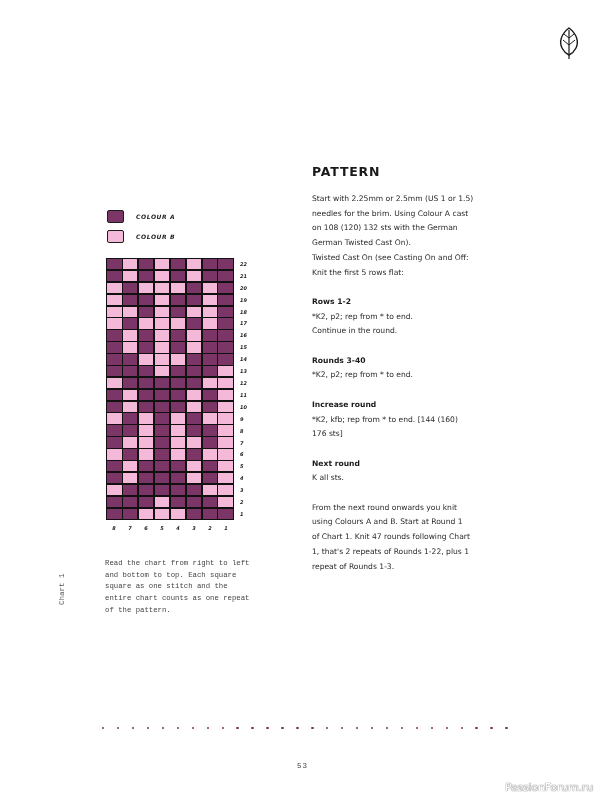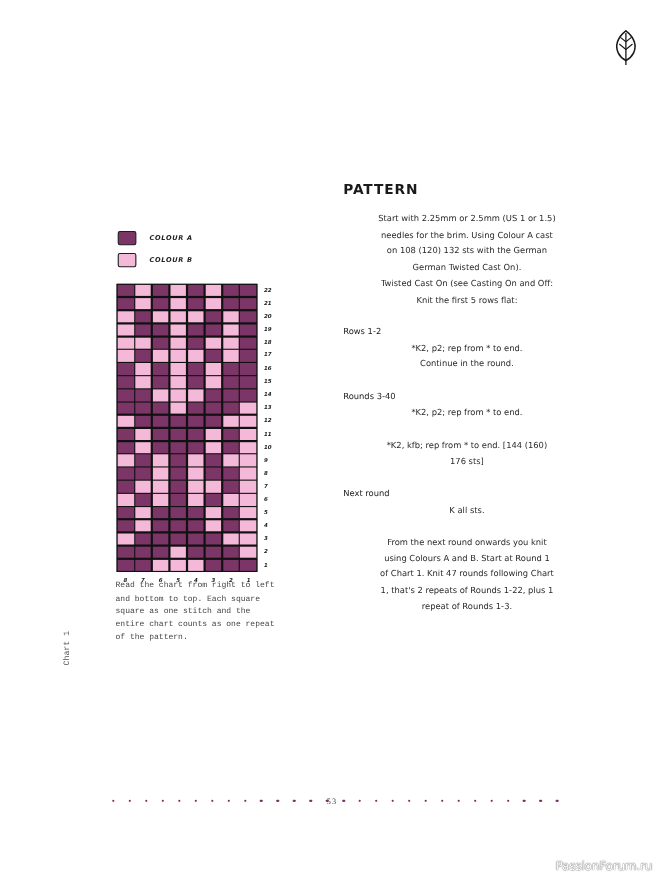--- a/index.html
+++ b/index.html
@@ -19,34 +19,34 @@
   .cell { display: block; }
   .cell.D { background: #7b3566; }
   .cell.P { background: #f4b9d9; }
 
   .row-labels { position: absolute; left: 240px; top: 258px; height: 262px; display: flex; flex-direction: column; }
   .row-label { flex: 1; font-family: "DejaVu Sans", sans-serif; font-style: italic; font-weight: bold; font-size: 5px; color: #222; display: flex; align-items: center; }
 
   .col-labels { position: absolute; left: 106px; top: 525px; width: 128px; display: flex; }
   .col-label { flex: 1; text-align: center; font-family: "DejaVu Sans", sans-serif; font-style: italic; font-weight: bold; font-size: 5px; color: #222; }
 
-  .chart-caption { position: absolute; left: 105px; top: 528px; width: 160px; font-family: "Liberation Mono", monospace; font-size: 7.3px; line-height: 11.7px; color: #444; }
+  .chart-caption { position: absolute; left: 105px; top: 558px; width: 160px; font-family: "Liberation Mono", monospace; font-size: 7.3px; line-height: 11.7px; color: #444; }
   .chart-side-label { position: absolute; left: 58px; top: 605px; transform-origin: left top; transform: rotate(-90deg);
                       font-family: "Liberation Mono", monospace; font-size: 7.5px; color: #555; white-space: nowrap; }
 
   .pattern { position: absolute; left: 312px; top: 136px; width: 225px; }
   .pattern-title { font-family: "DejaVu Sans", sans-serif; font-weight: bold; font-size: 12.5px; letter-spacing: 0.8px; color: #1a1a1a; margin-bottom: 13px; margin-top: 28px; }
   .para { font-family: "DejaVu Sans", sans-serif; font-size: 7.6px; line-height: 14.7px; color: #2a2a2a; margin-bottom: 14.7px; }
-  .para .h { display: block; font-weight: normal; color: #1a1a1a; }
-  .para .l { display: block; text-align: center; }
+  .para .h { display: block; font-weight: bold; color: #1a1a1a; }
+  .para .l { display: block; }
 
   .dots { position: absolute; left: 102px; top: 727px; width: 406px; height: 6px; display: flex; justify-content: space-between; }
   .dot { width: 2.4px; height: 2.4px; border-radius: 50%; background: #7b3566; }
 
-  .page-number { position: absolute; left: 297px; top: 724px; font-family: Liberation Serif, serif; font-size: 7.5px; letter-spacing: 1px; color: #444; }
+  .page-number { position: absolute; left: 297px; top: 762px; font-family: Liberation Mono, monospace; font-size: 7.5px; letter-spacing: 1px; color: #444; }
   .watermark { position: absolute; left: 505px; top: 781px; font-family: "DejaVu Sans", sans-serif; font-size: 11px; color: #fff;
                text-shadow: 0 0 1px #666, 0 0 1px #666; letter-spacing: -0.2px; }
 </style>
 </head>
 <body>
 
 <svg class="leaf-icon" viewBox="0 0 22 34">
   <path d="M11 2 C 3 8, 1 16, 4 22 C 6 26, 9 28, 11 29 C 13 28, 16 26, 18 22 C 21 16, 19 8, 11 2 Z" fill="none" stroke="#1a1a1a" stroke-width="1.4"></path>
   <path d="M11 4 L11 33" stroke="#1a1a1a" stroke-width="1.2"></path>
   <path d="M11 12 L6 8 M11 12 L16 8 M11 19 L5 14 M11 19 L17 14" stroke="#1a1a1a" stroke-width="1" fill="none"></path>
@@ -299,20 +299,21 @@
       <div class="para">
         <span class="h">Rows 1-2</span>
         <span class="l">*K2, p2; rep from * to end.</span>
         <span class="l">Continue in the round.</span>
       </div>
       <div class="para">
         <span class="h">Rounds 3-40</span>
         <span class="l">*K2, p2; rep from * to end.</span>
       </div>
       <div class="para">
+        <span class="h">Increase round</span>
         <span class="l">*K2, kfb; rep from * to end. [144 (160)</span>
         <span class="l">176 sts]</span>
       </div>
       <div class="para">
         <span class="h">Next round</span>
         <span class="l">K all sts.</span>
       </div>
       <div class="para">
         <span class="l">From the next round onwards you knit</span>
         <span class="l">using Colours A and B. Start at Round 1</span>

